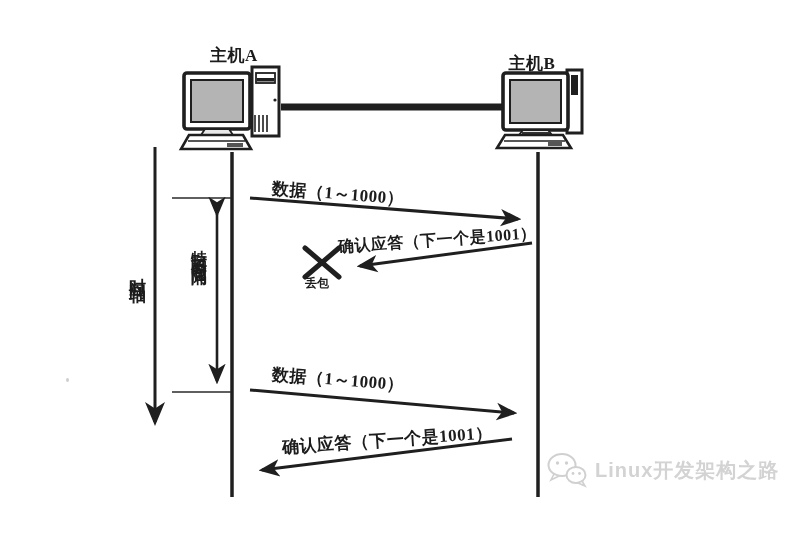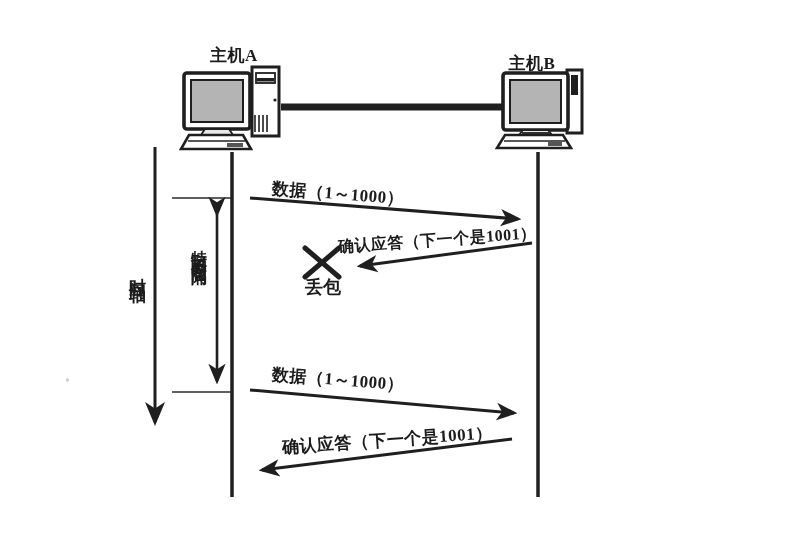--- a/index.html
+++ b/index.html
@@ -13,21 +13,21 @@
     letter-spacing:0.5px;
   }
   .host-label{font-size:17px;font-weight:600;text-align:center;width:64px;}
   .msg{transform-origin:left center;}
   .vtext{
     writing-mode:vertical-rl;text-orientation:upright;font-weight:600;
     white-space:nowrap;color:#1c1c1c;
   }
   .time-axis-label{font-size:17px;letter-spacing:4px;}
   .interval-label{font-size:16px;letter-spacing:3.5px;}
-  .loss-label{font-size:18px;font-weight:600;font-family:Liberation Serif, serif;}
+  .loss-label{font-size:12px;font-weight:600;font-family:Liberation Serif, serif;}
   .watermark{
     display:flex;align-items:center;gap:7px;color:#d3d3d3;
     font-family:"Liberation Sans","DejaVu Sans",sans-serif;
     font-size:20px;font-weight:600;letter-spacing:1px;
     text-shadow:1px 1px 0 #ffffff;
   }
   .speck{width:3px;height:4px;background:#b9b9b9;border-radius:50%;opacity:.7;}
 </style>
 </head>
 <body>
@@ -106,16 +106,33 @@
   <div class="abs label msg" style="left:272px;top:177px;transform:rotate(4.5deg)">数据（1～1000）</div>
 
   <div class="abs label msg" style="left:338px;top:237px;font-size:16px;transform:rotate(-4deg)">确认应答（下一个是1001）</div>
 
   <div class="abs loss-label" style="left:305px;top:275px">丢包</div>
 
   <div class="abs label msg" style="left:272px;top:363px;transform:rotate(4.5deg)">数据（1～1000）</div>
 
   <div class="abs label msg" style="left:282px;top:436px;transform:rotate(-4deg)">确认应答（下一个是1001）</div>
 
+  <div class="abs watermark" style="left:546px;top:450px">
+    <svg width="42" height="40" viewBox="0 0 42 40">
+      <g stroke="#d0d0d0" stroke-width="2" fill="#fff">
+        <ellipse cx="16" cy="15" rx="13.5" ry="11"></ellipse>
+        <path d="M8,24 L5,30 L13,26 z" stroke-width="1.6"></path>
+        <ellipse cx="30" cy="25" rx="9.5" ry="8"></ellipse>
+        <path d="M36,31 L39,36 L32,33 z" stroke-width="1.6"></path>
+      </g>
+      <g fill="#d0d0d0">
+        <circle cx="11.5" cy="13" r="1.7"></circle>
+          <circle cx="20.5" cy="13" r="1.7"></circle>
+        <circle cx="27" cy="23.5" r="1.4"></circle>
+          <circle cx="33.5" cy="23.5" r="1.4"></circle>
+      </g>
+    </svg>
+    <span>Linux开发架构之路</span>
+  </div>
 
   <div class="abs speck" style="left:66px;top:378px"></div>
 
 </div>
 
 </body></html>

